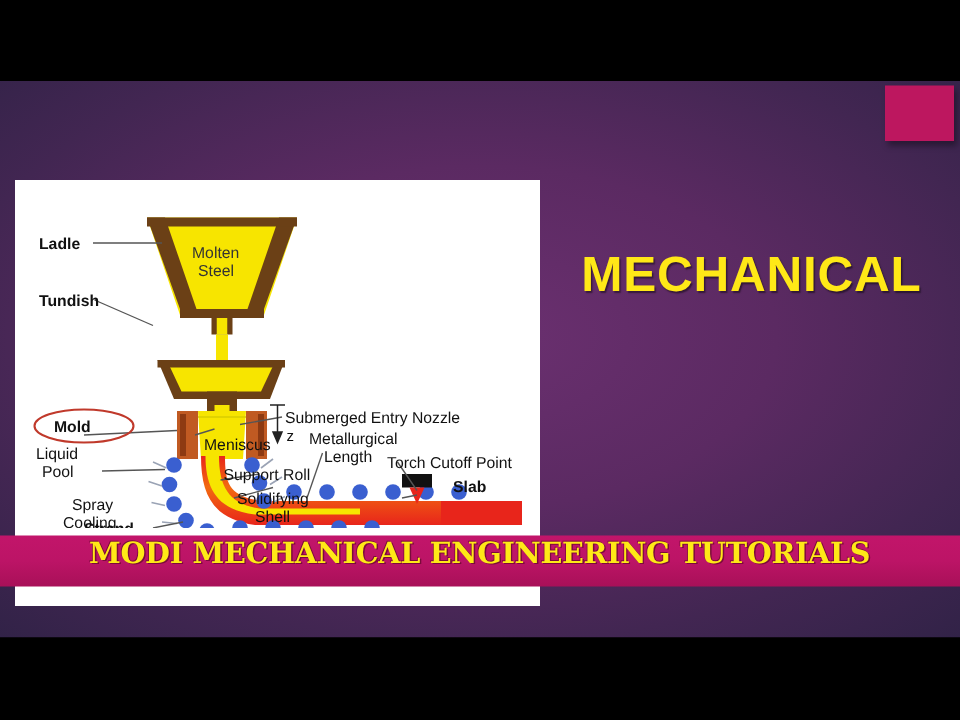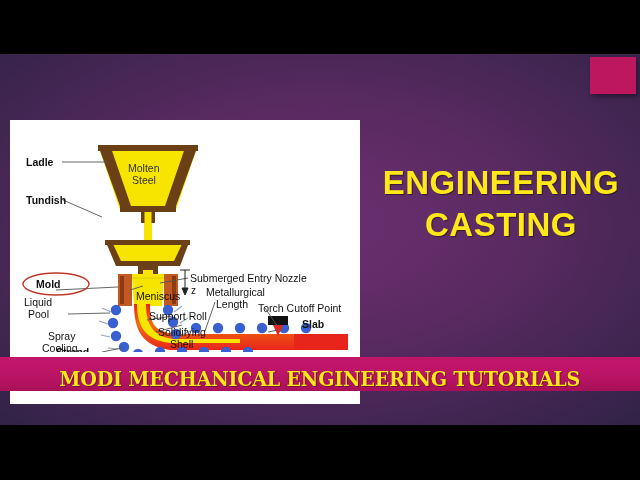--- a/index.html
+++ b/index.html
@@ -80,21 +80,21 @@
 
   
   .banner {
     position: absolute;
     left: 0;
     top: 303px;
     width: 640px;
     height: 34px;
     background: linear-gradient(180deg, #c2156a 0%, #bc1466 50%, #a81058 100%);
     display: flex;
-    align-items: flex-end;
+    align-items: flex-start;
     justify-content: center;
   }
   .banner-text {
     color: #ffe817;
     font-family: "DejaVu Serif", serif;
     font-weight: bold;
     font-size: 19.5px;
     letter-spacing: -0.2px;
     white-space: nowrap;
     transform: scaleX(0.98);
@@ -106,22 +106,21 @@
 
 <div id="stage">
 
   <div class="letterbox top"></div>
 
   <div id="slide">
 
     <div class="accent-square"></div>
 
     <div class="title-block">
-      <span class="title-line">ENGINEERING</span>
-      <span class="title-line">CASTING</span>
+      <span class="title-line">MECHANICAL</span>
     </div>
 
     <div id="diagram">
       <svg width="350" height="232" viewBox="0 0 350 232" xmlns="http://www.w3.org/2000/svg">
         <defs>
           <linearGradient id="shellGrad" x1="0" y1="0" x2="0" y2="1">
             <stop offset="0%" stop-color="#e8251b"></stop>
             <stop offset="45%" stop-color="#f26a10"></stop>
             <stop offset="100%" stop-color="#e8251b"></stop>
           </linearGradient>

